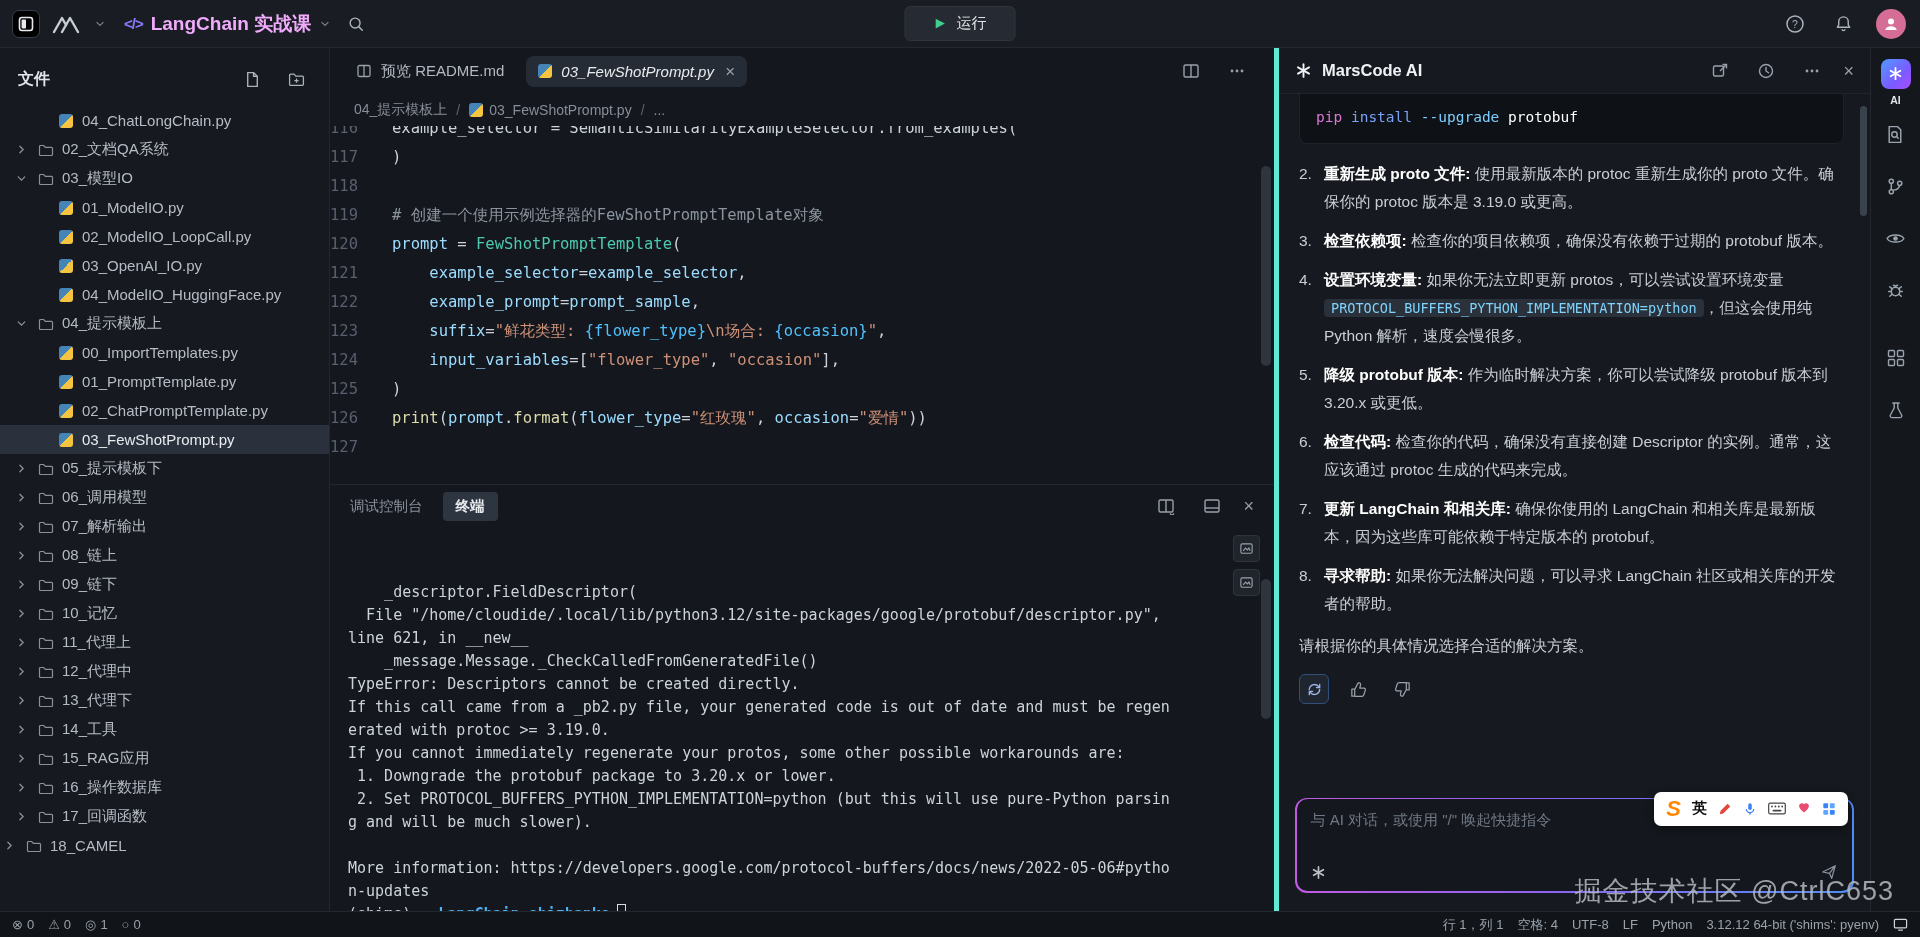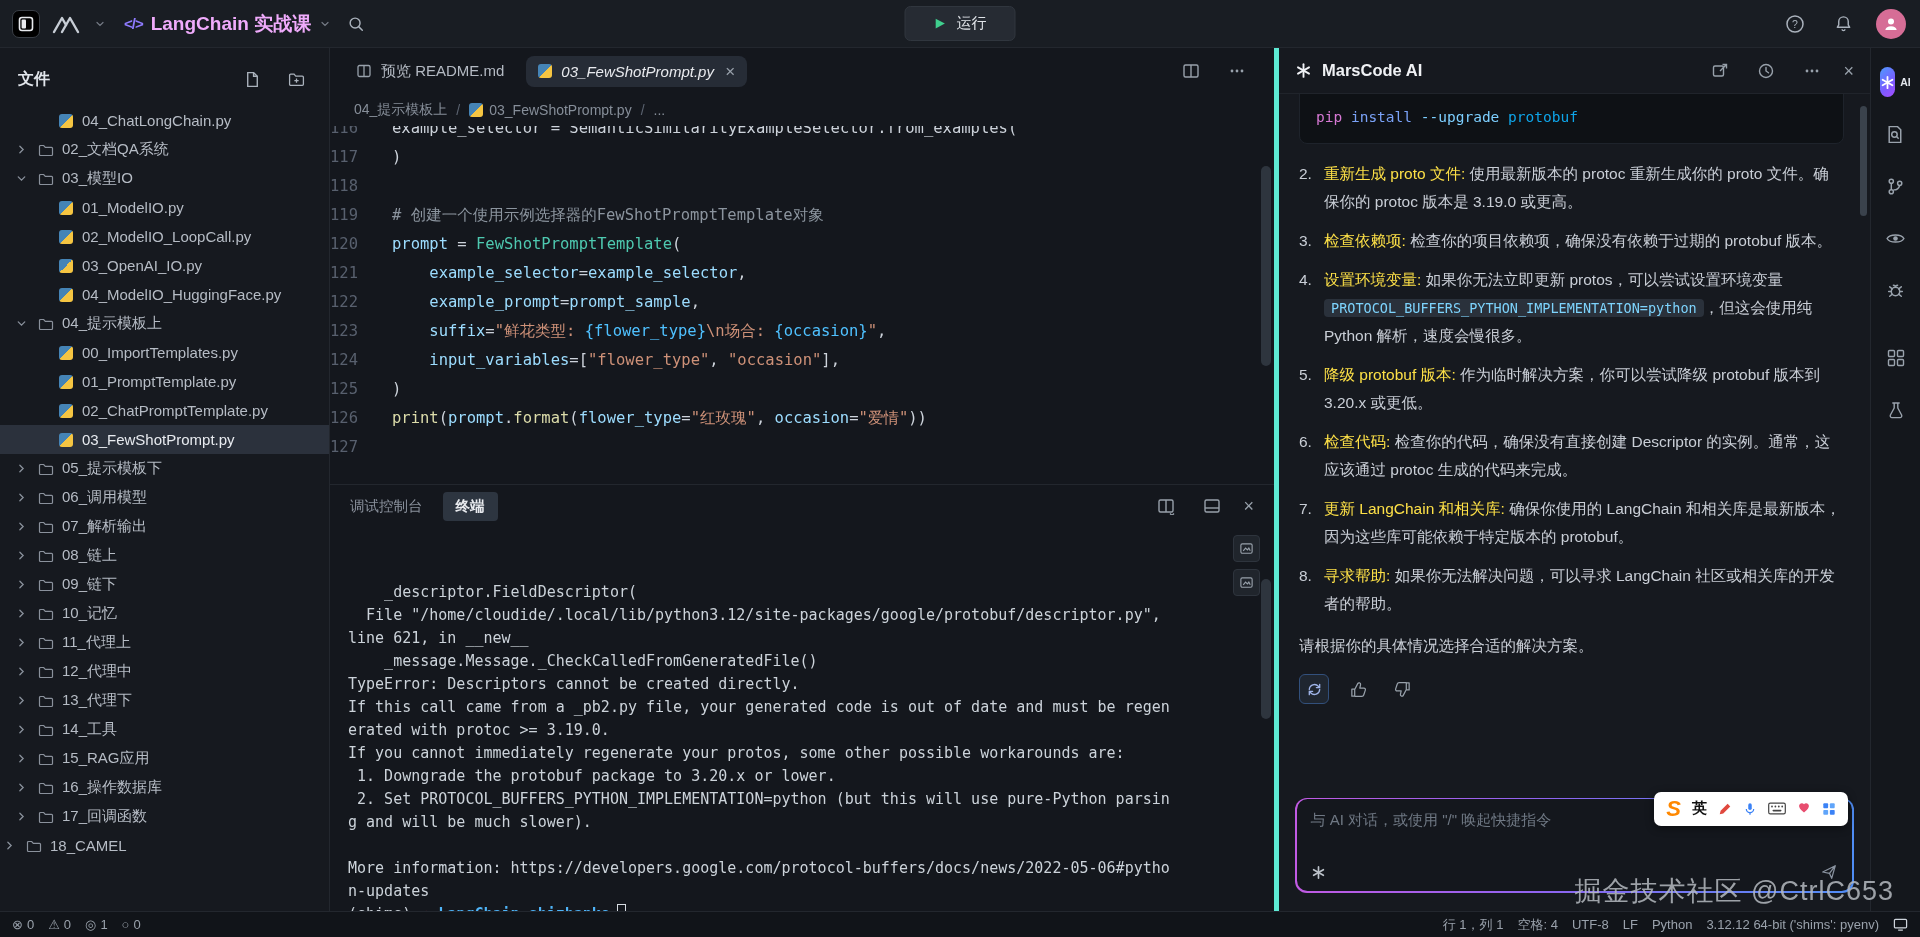--- a/index.html
+++ b/index.html
@@ -87,45 +87,45 @@
   
   .ai-header{height:46px;flex:none;display:flex;align-items:center;gap:10px;padding:0 16px;
     border-bottom:1px solid #20242b}
   .ai-title{font-weight:bold;font-size:16.5px;color:#f0f2f5}
   .ai-head-actions{margin-left:auto;display:flex;align-items:center;gap:16px;color:#98a1ab}
   .glyph-btn{font-size:18px;color:#98a1ab;cursor:pointer;line-height:1}
   .ai-content{flex:1;min-height:0;overflow:hidden;padding:16px 26px 0 20px;
     font-size:15.5px;line-height:28px;color:#c9ced6;position:relative}
   .ai-codeblock{background:#0e1115;border:1px solid #1e232b;border-radius:8px;
     margin:-34px 0 16px 0;padding:26px 16px 12px;font-family:"DejaVu Sans Mono",monospace;font-size:14.5px}
-  .cb-pink{color:#d678d4}.cb-blue{color:#7aa2f7}.cb-cyan{color:#7dcfff}.cb-green{color:#0ea5e9}
+  .cb-pink{color:#d678d4}.cb-blue{color:#7aa2f7}.cb-cyan{color:#7dcfff}.cb-green{color:#ffffff}
   .ai-item{display:flex;margin-bottom:11px}
   .ai-num{width:25px;flex:none;color:#c9ced6}
   .ai-body{flex:1}
-  .ai-bold{font-weight:normal;color:#fde047}
+  .ai-bold{font-weight:bold;color:#ffffff}
   .inline-code{font-family:"DejaVu Sans Mono",monospace;font-size:13.5px;background:#2a313b;
     border-radius:4px;padding:1px 7px;color:#7dd3fc}
   .ai-footer{margin:14px 0 14px;color:#c9ced6}
   .ai-actions{display:flex;align-items:center;gap:14px}
   .ai-act-btn{width:30px;height:30px;border-radius:6px;display:flex;align-items:center;justify-content:center;cursor:pointer}
   .ai-act-btn.boxed{background:#1f2630;border:1px solid #32507c}
   .ai-inputzone{flex:none;padding:10px 16px 18px;position:relative}
   .ai-inputbox{padding:1.6px;border-radius:12px;background:linear-gradient(90deg,#c15ae3,#8e64f0 45%,#4f8df5)}
   .ai-input-inner{background:#14171d;border-radius:10.5px;height:92px;padding:12px 14px 10px;
     display:flex;flex-direction:column;justify-content:space-between;cursor:text}
   .ai-placeholder{color:#6f7884;font-size:15px}
   .ai-input-foot{display:flex;align-items:center;justify-content:space-between}
   .ime-bar{position:absolute;right:22px;top:4px;height:34px;background:#ffffff;border-radius:7px;
     box-shadow:0 2px 8px rgba(0,0,0,.45);display:flex;align-items:center;gap:11px;padding:0 12px;z-index:30}
   .ime-logo{color:#ff8800;font-weight:900;font-style:italic;font-size:22px;line-height:1}
   .ime-lang{color:#111;font-size:15px;font-weight:bold}
   .ai-scroll{position:absolute;right:3px;top:58px;width:7px;height:110px;border-radius:4px;background:#3a424c}
 
   
-  .act-cell{width:28px;height:52px;display:flex;align-items:center;
+  .act-cell{width:28px;height:52px;display:flex;flex-direction:column;align-items:center;
     justify-content:center;gap:5px;cursor:pointer}
   .ai-logo-box{width:30px;height:30px;border-radius:8px;display:flex;align-items:center;justify-content:center;
     background:linear-gradient(135deg,#4e9bff,#7b5bff 60%,#a64dff)}
   .ai-label{font-size:10.5px;font-weight:bold;color:#e3e7ed}
   .act-gap{height:16px}
 
   
   .statusbar{height:26px;flex:none;background:#111419;border-top:1px solid #23272e;display:flex;
     align-items:center;justify-content:space-between;padding:0 12px;font-size:13px;color:#9aa2ac;z-index:25}
   .sb-left,.sb-right{display:flex;align-items:center;gap:14px}

